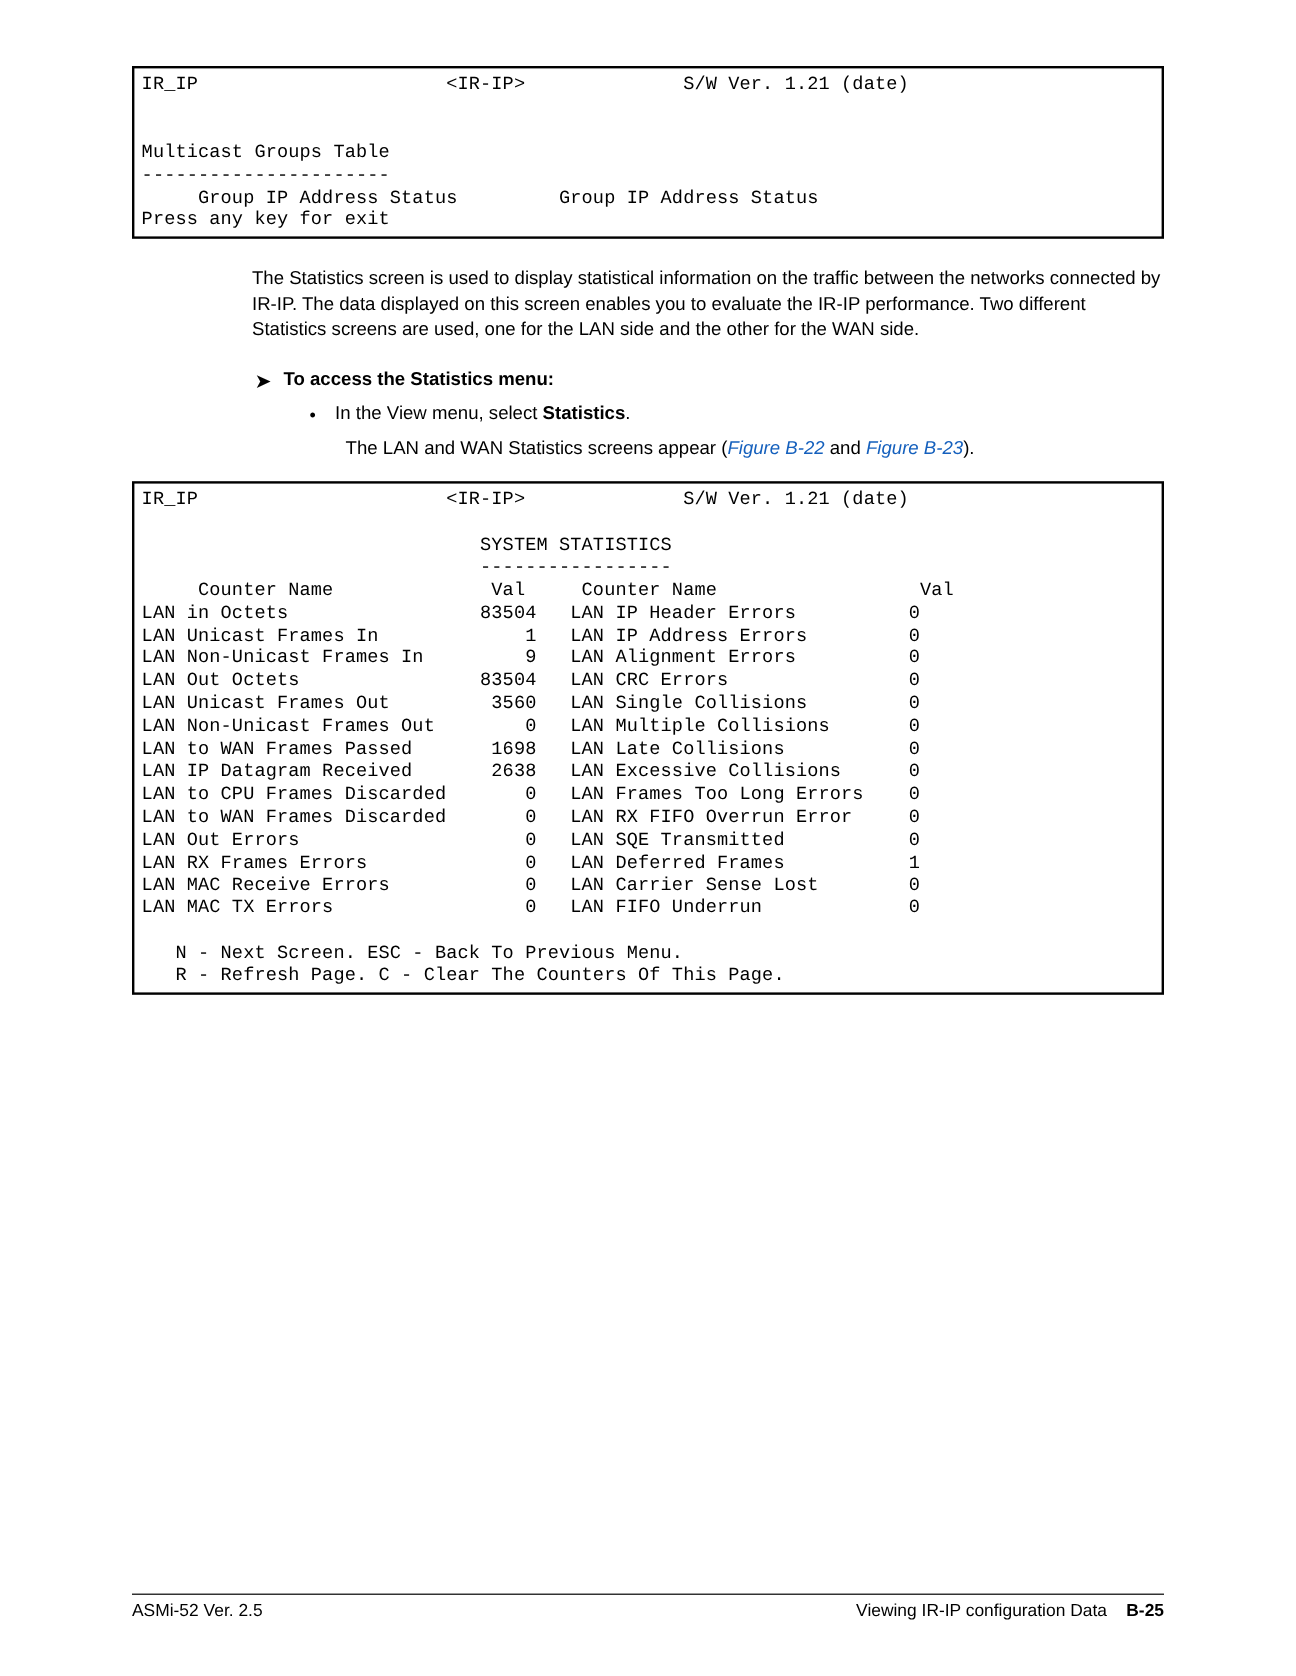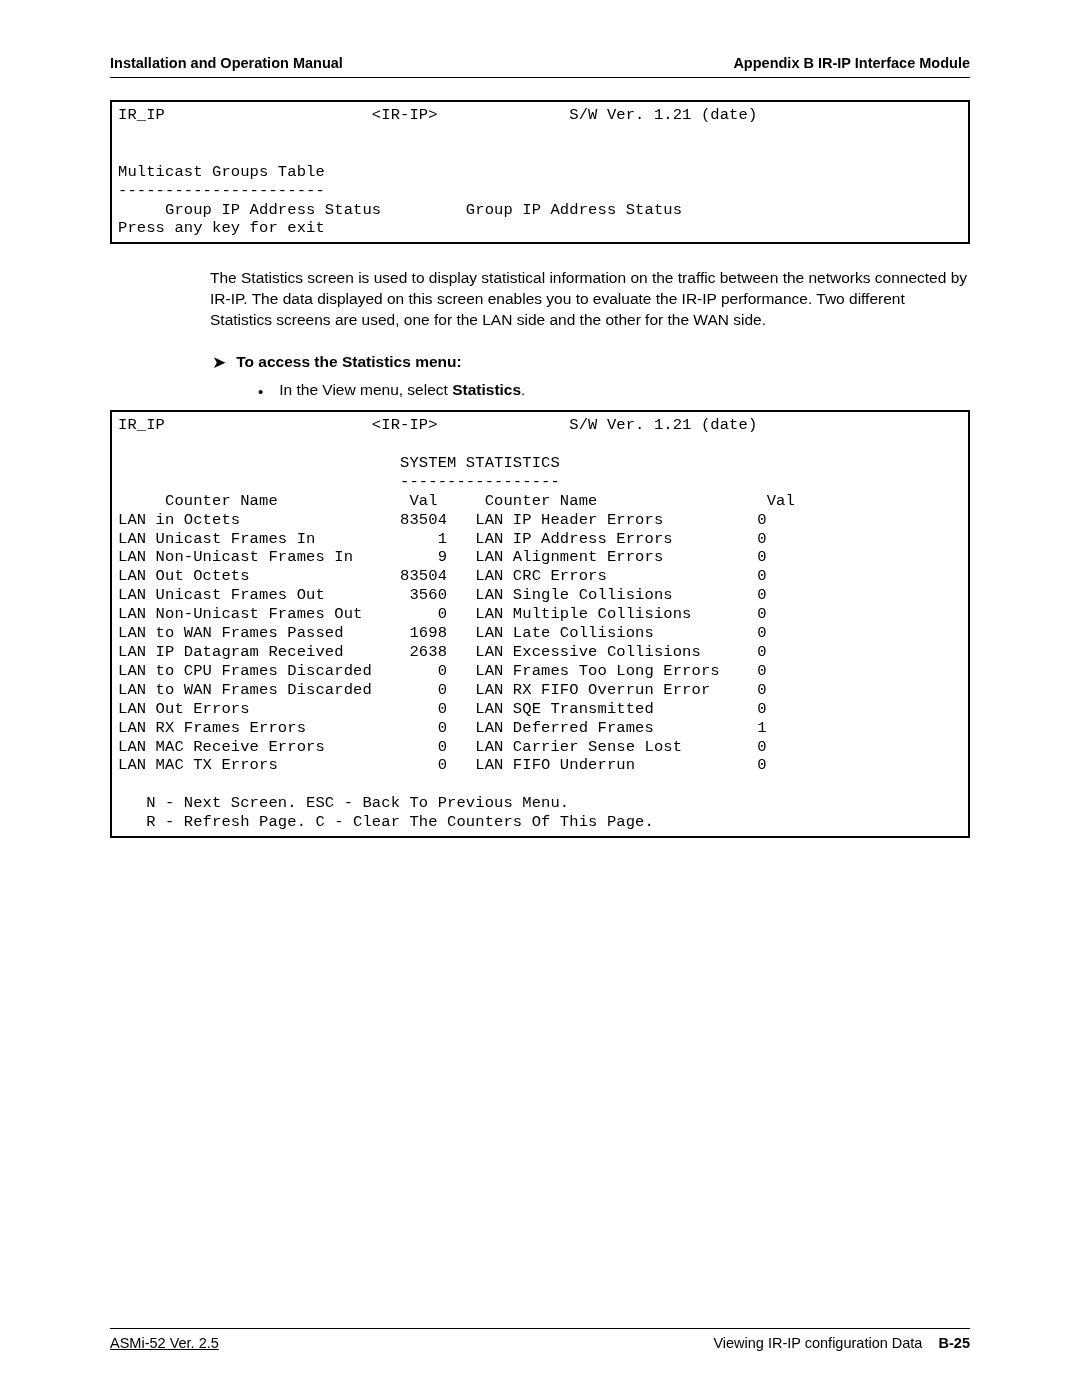--- a/index.html
+++ b/index.html
@@ -100,32 +100,28 @@
       position: absolute;
       bottom: 46px;
       left: 110px;
       right: 110px;
       display: flex;
       justify-content: space-between;
       font-size: 14.5px;
       border-top: 1px solid #000;
       padding-top: 6px;
     }
-    .footer-left { font-weight: 400; text-decoration: underline; }
+    .footer-left { font-weight: 400; }
     .footer-right .bold-inline { font-weight: 600; }
   </style>
 </head>
 <body>
 
 <div class="page">
 
-  <div class="header-row">
-    <span>Installation and Operation Manual</span>
-    <span>Appendix B  IR-IP Interface Module</span>
-  </div>
 
   <div class="terminal-box" id="term1">IR_IP                      &lt;IR-IP&gt;              S/W Ver. 1.21 (date)
 
 
 Multicast Groups Table
 ----------------------
      Group IP Address Status         Group IP Address Status
 Press any key for exit</div>
 
 
@@ -137,20 +133,23 @@
     <span class="arrow-text">To access the Statistics menu:</span>
   </div>
 
   <div class="bullet-row">
     <span class="bullet-dot">•</span>
     <span class="bullet-text">
       <span>In the View menu, select </span><span class="bold-inline">Statistics</span><span>.</span>
     </span>
   </div>
 
+  <div class="indent-line">
+    <span>The LAN and WAN Statistics screens appear (</span><span class="link">Figure B-22</span><span> and </span><span class="link">Figure B-23</span><span>).</span>
+  </div>
 
   <div class="terminal-box" id="term2">IR_IP                      &lt;IR-IP&gt;              S/W Ver. 1.21 (date)
 
                               SYSTEM STATISTICS
                               -----------------
      Counter Name              Val     Counter Name                  Val
 LAN in Octets                 83504   LAN IP Header Errors          0
 LAN Unicast Frames In             1   LAN IP Address Errors         0
 LAN Non-Unicast Frames In         9   LAN Alignment Errors          0
 LAN Out Octets                83504   LAN CRC Errors                0

